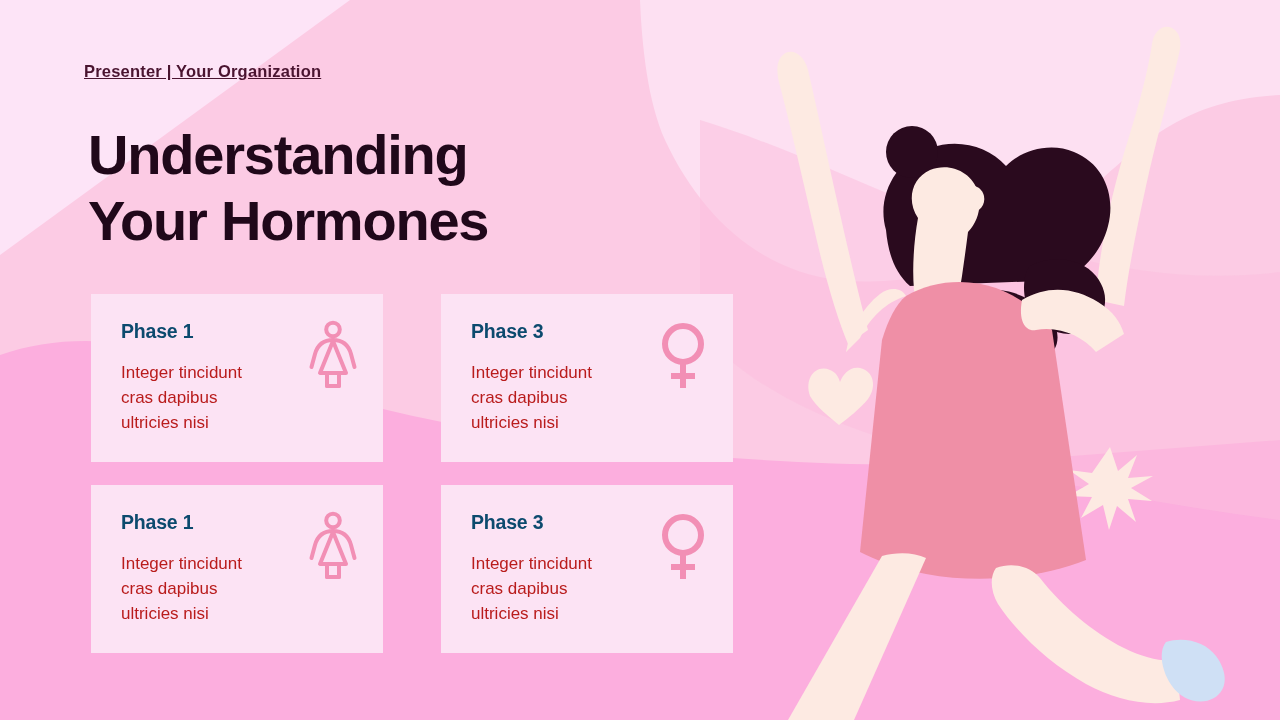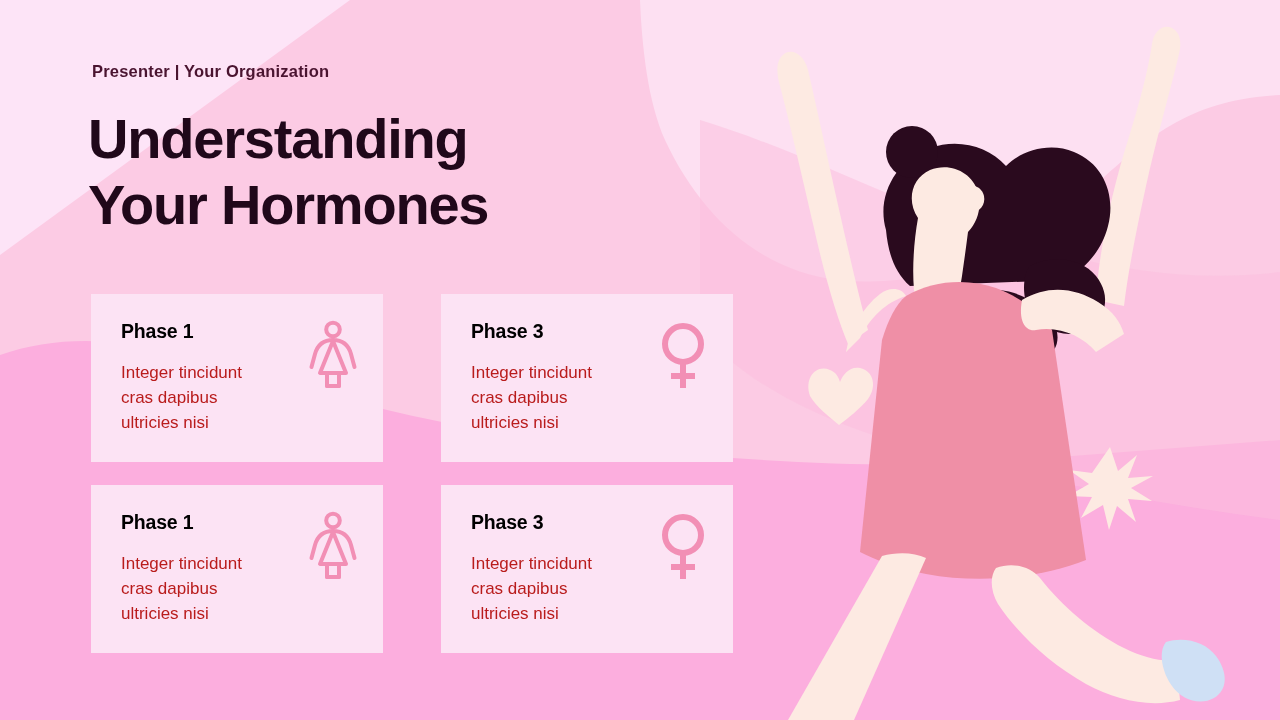--- a/index.html
+++ b/index.html
@@ -21,33 +21,34 @@
     position: absolute;
     inset: 0;
     width: 1280px;
     height: 720px;
     pointer-events: none;
   }
 
   
   .eyebrow {
     position: absolute;
-    left: 92px;
+    left: 84px;
     top: 62px;
     font-size: 16.5px;
     font-weight: bold;
     letter-spacing: 0.2px;
     color: #4a1430;
     white-space: nowrap;
+    text-decoration: underline;
   }
 
   .title {
     position: absolute;
     left: 88px;
-    top: 106px;
+    top: 122px;
     font-size: 56px;
     font-weight: bold;
     line-height: 1.18;
     letter-spacing: -1.2px;
     color: #20081a;
     white-space: pre-line;
     margin: 0;
   }
 
   
@@ -60,21 +61,21 @@
     padding: 26px 22px 0 30px;
   }
   .card-r1 { top: 294px; }
   .card-r2 { top: 485px; }
   .card-c1 { left: 91px; }
   .card-c2 { left: 410px; margin-left: 31px; }
 
   .card-title {
     font-size: 19.5px;
     font-weight: bold;
-    color: #000000;
+    color: #0c4a6e;
     letter-spacing: -0.2px;
     margin: 0 0 18px 0;
   }
   .card-body {
     font-size: 17px;
     line-height: 1.47;
     color: #b91c1c;
     white-space: pre-line;
     max-width: 180px;
     margin: 0;

